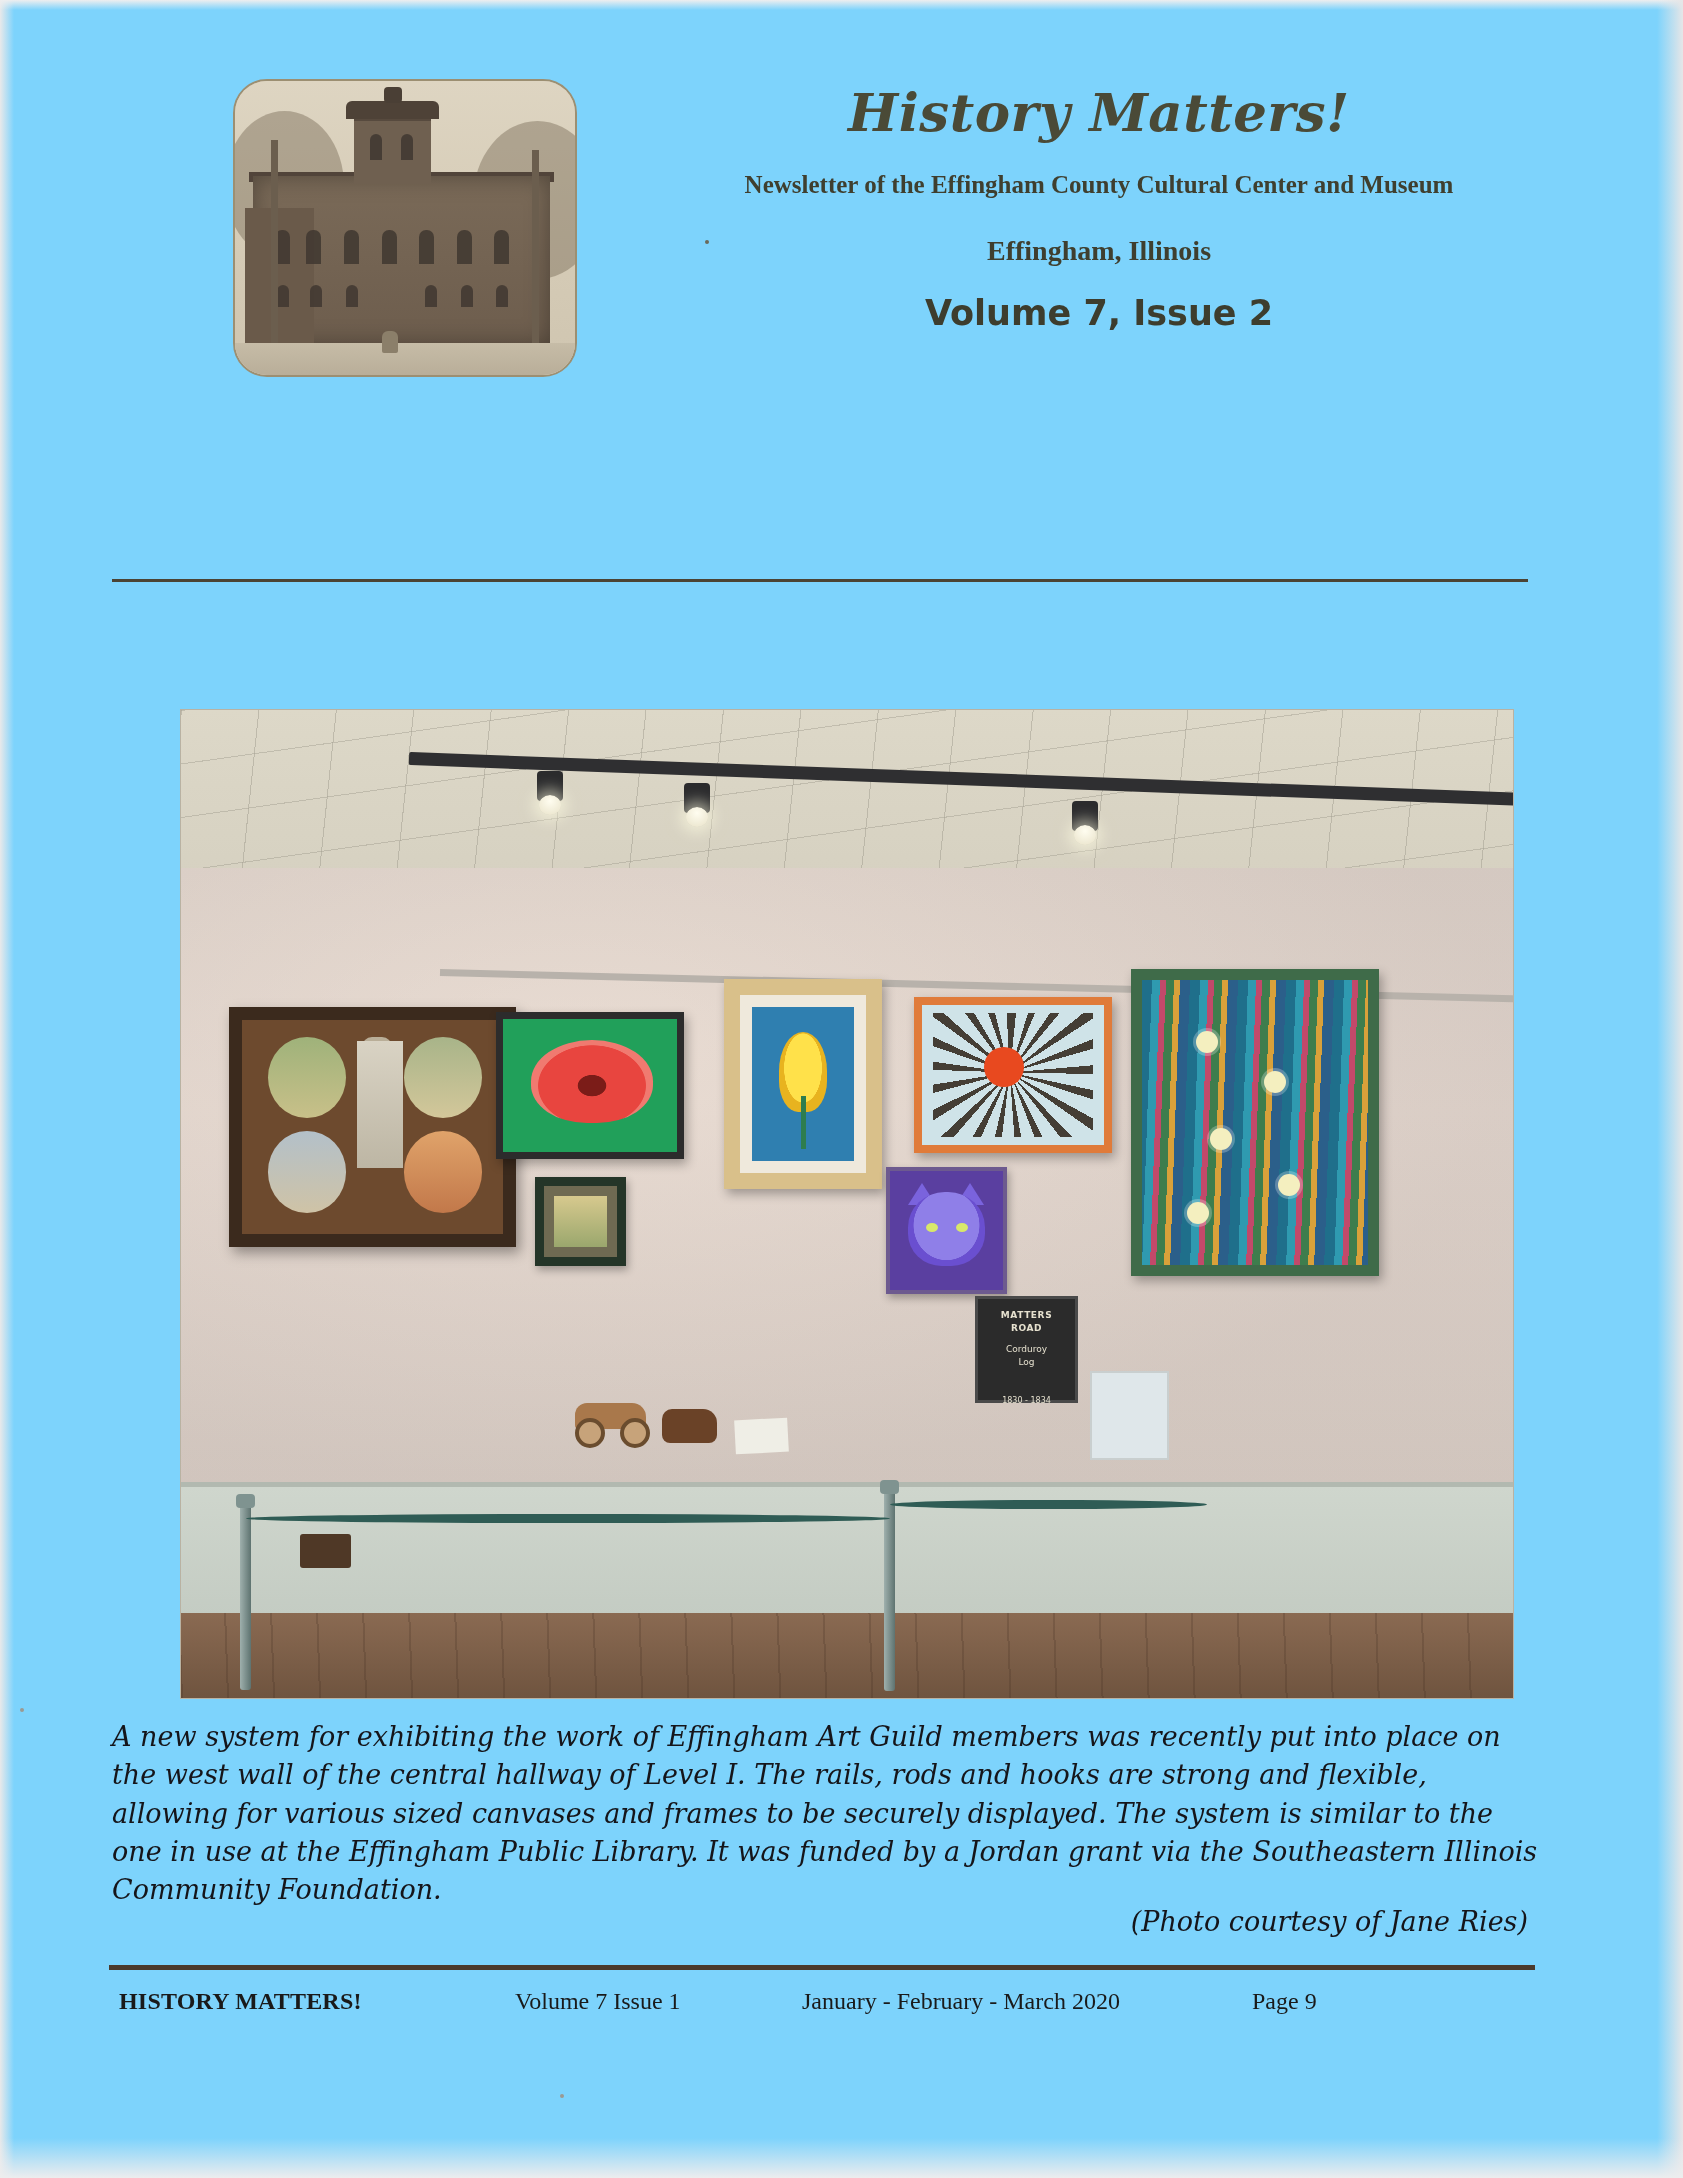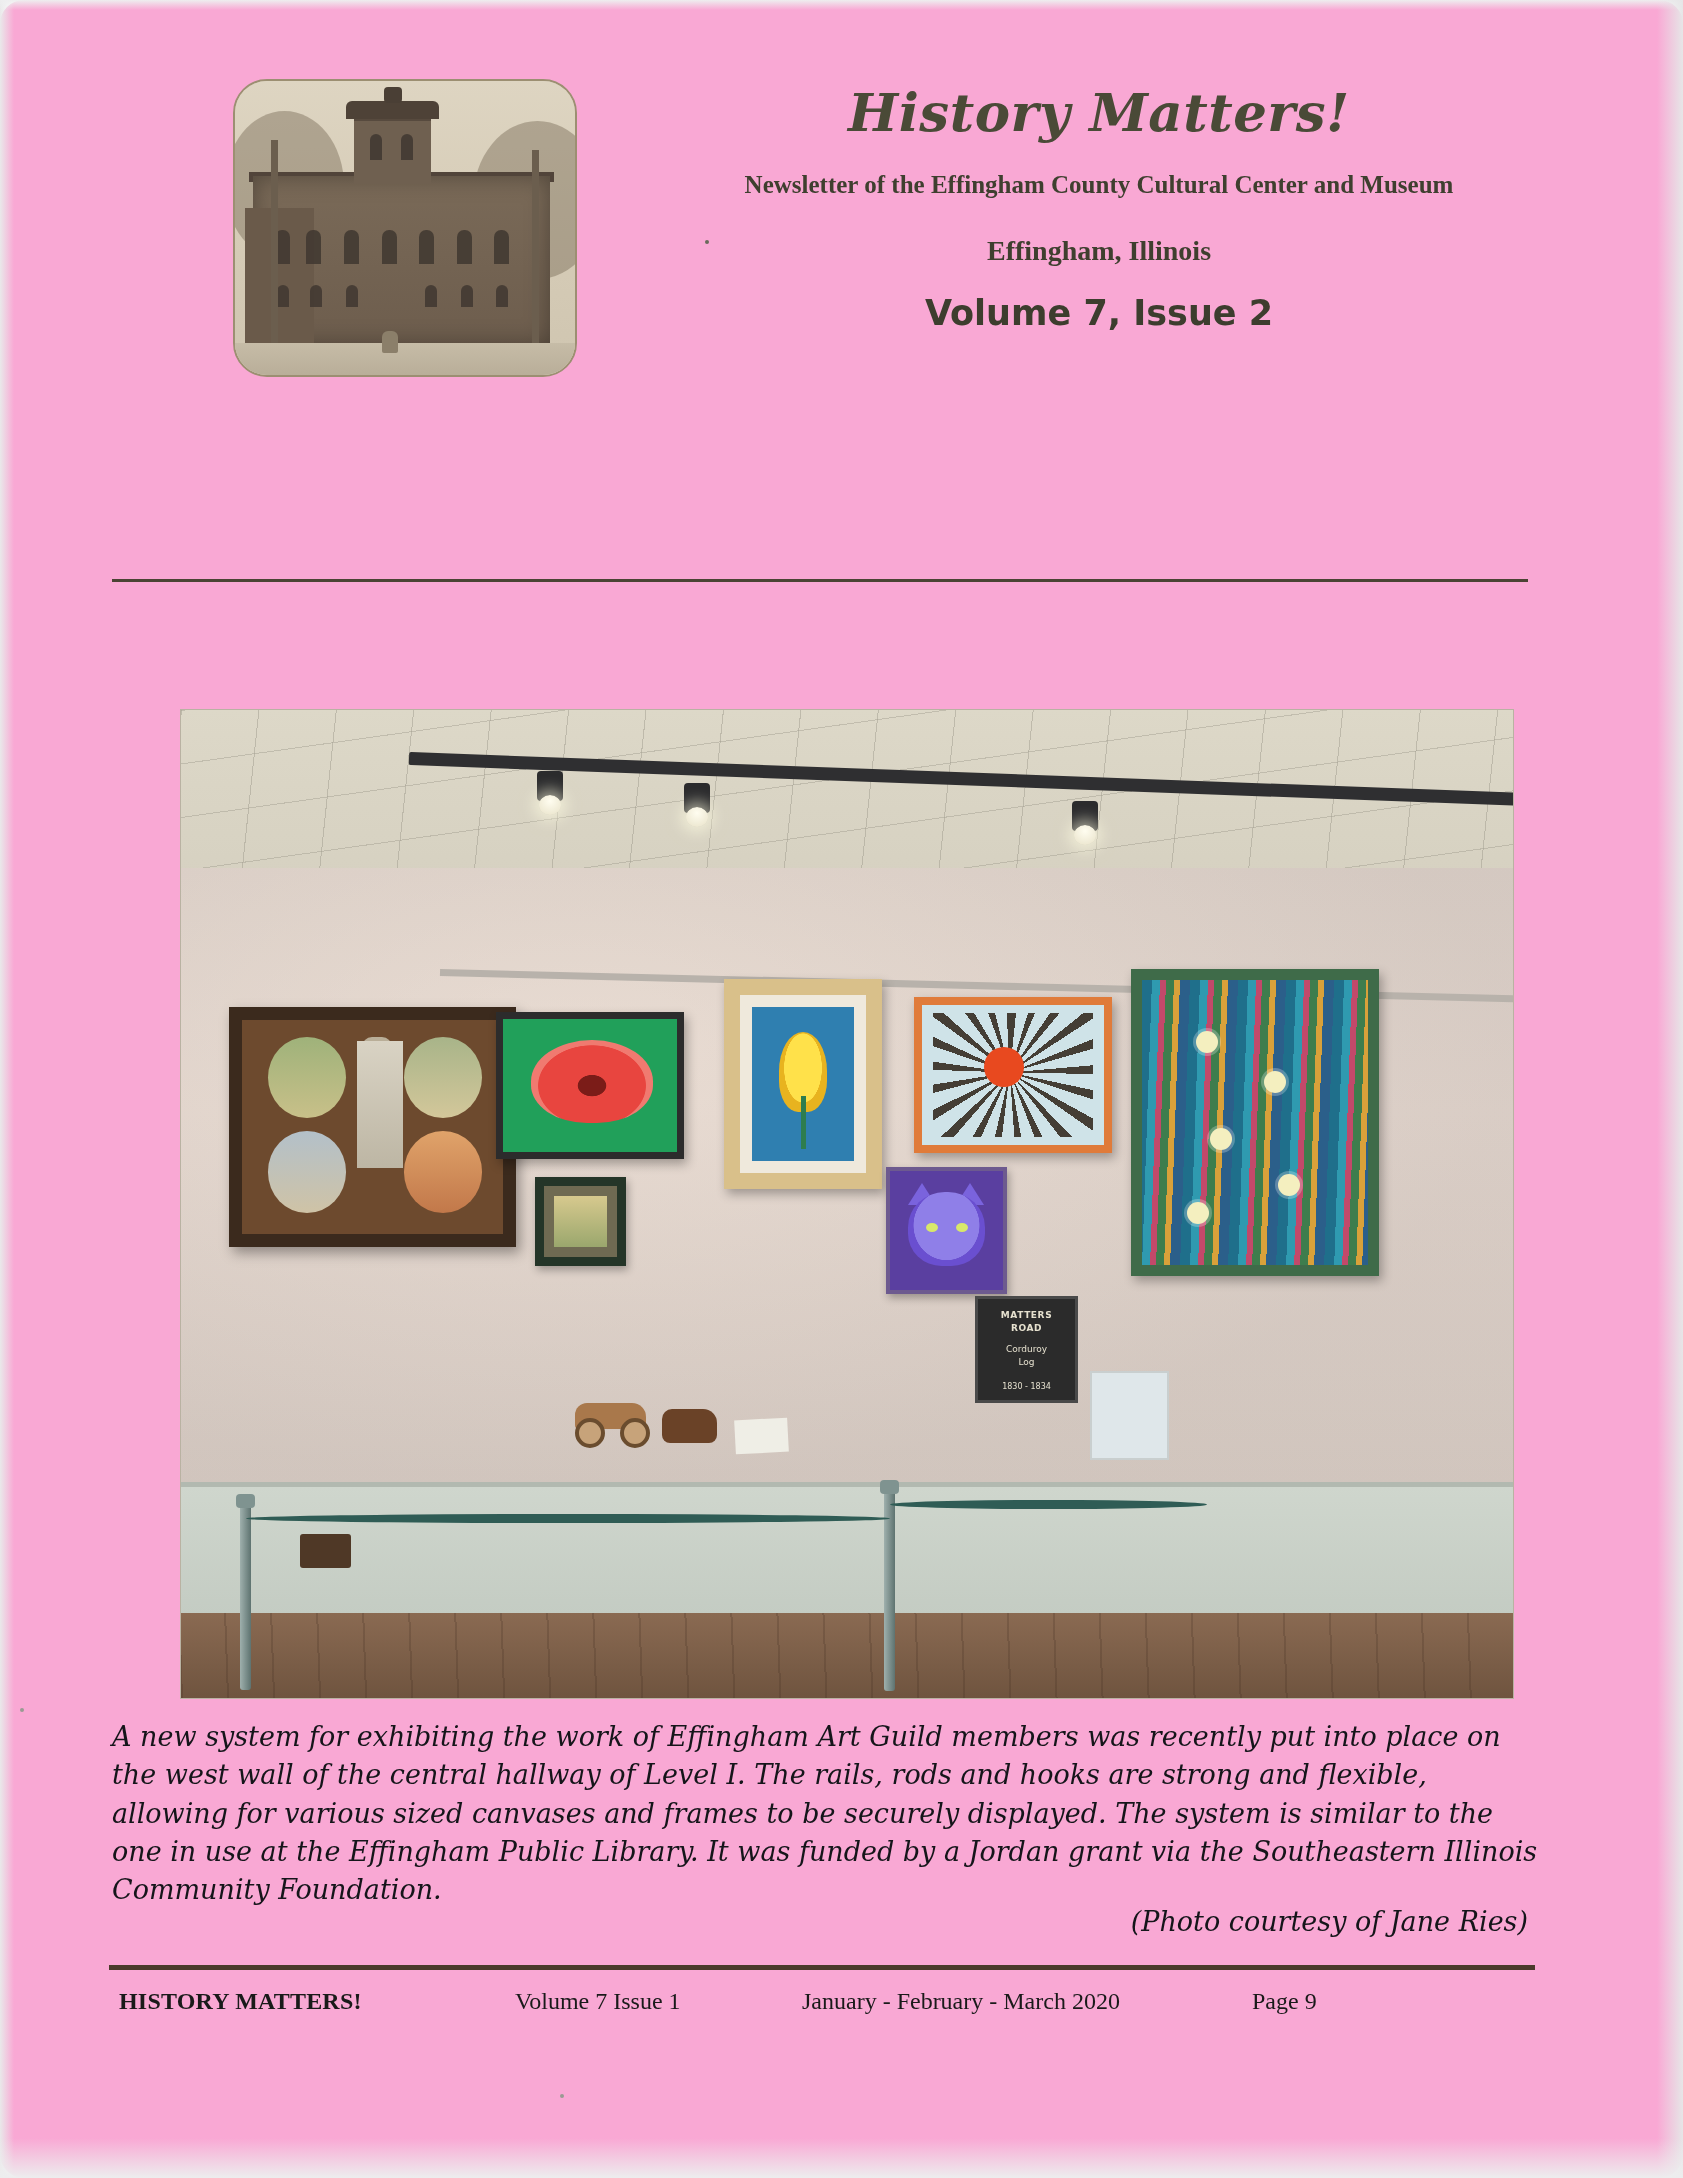--- a/index.html
+++ b/index.html
@@ -10,22 +10,21 @@
   body {
     width: 1683px;
     height: 2178px;
     font-family: "Liberation Serif", serif;
     position: relative;
     overflow: hidden;
   }
   .page {
     position: absolute;
     inset: 0;
-    background: #f9a8d4;
-    border-radius: 24px;
+    background: #7dd3fc;
   }
   
   .scan-edge-left {
     position: absolute;
     left: 0; top: 0; bottom: 0;
     width: 14px;
     background: linear-gradient(to right, #e9e9ea, rgba(255,255,255,0));
   }
   .scan-edge-top {
     position: absolute;
@@ -358,21 +357,21 @@
     color: #e6e1cf;
     font-family: "DejaVu Sans", sans-serif;
     font-size: 9px;
     text-align: center;
     line-height: 1.45;
     padding-top: 10px;
     box-sizing: border-box;
   }
   .placard .pl-title { font-weight: bold; letter-spacing: 0.6px; }
   .placard .pl-line { margin-top: 8px; }
-  .placard .pl-date { margin-top: 12px; font-size: 8px; }
+  .placard .pl-date { margin-top: 26px; font-size: 8px; }
 
   .pole { position: absolute; width: 11px; background: linear-gradient(to right,#9fb0ad,#5e7370); border-radius: 3px; }
   .pole-top { position: absolute; width: 19px; height: 14px; background: #7f9390; border-radius: 4px; }
   .rope { position: absolute; height: 0; border-bottom: 9px solid #2f5c55; border-radius: 50%; }
 
   .wagon { position: absolute; left: 388px; top: 683px; width: 83px; height: 55px; }
   .wagon-body { position:absolute; left: 6px; top: 10px; width: 71px; height: 26px; background: #a9784b; border-radius: 12px 14px 4px 4px; }
   .wheel { position:absolute; bottom: 0; width: 22px; height: 22px; border: 4px solid #6a4c2e; border-radius: 50%; background: #c7a37a; }
   .ox { position:absolute; left: 481px; top: 699px; width: 55px; height: 34px; background:#6a4227; border-radius: 10px 14px 8px 8px; }
   .card-small { position:absolute; left: 554px; top: 709px; width: 53px; height: 34px; background:#efeee6; transform: rotate(-3deg); }

